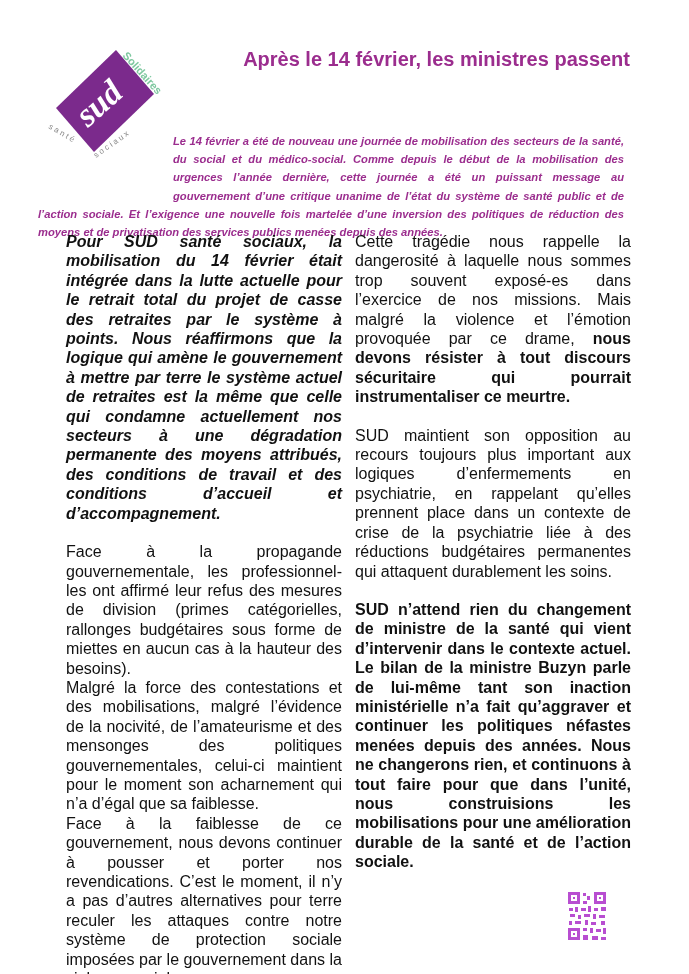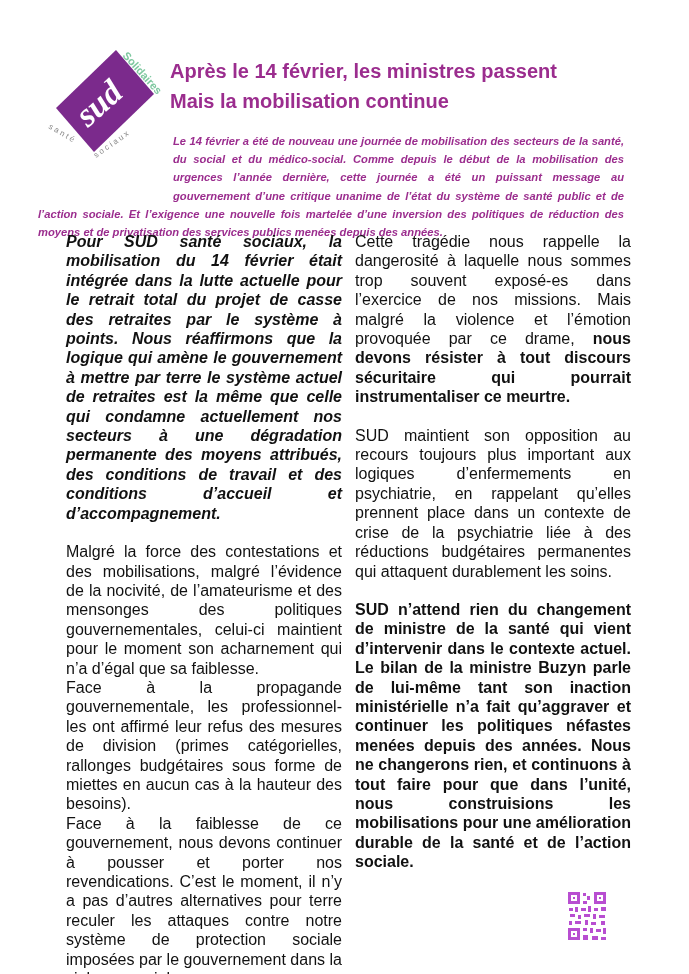--- a/index.html
+++ b/index.html
@@ -1,20 +1,20 @@
 <!DOCTYPE html>
 <html><head>
   <meta charset="utf-8">
   <style>
     html, body { margin: 0; padding: 0; background: #ffffff; }
     body { width: 689px; height: 974px; position: relative; overflow: hidden;
       font-family: "Liberation Sans", sans-serif; color: #111; }
     .logo { position: absolute; left: 36px; top: 36px; width: 130px; height: 125px; }
-    .title { position: absolute; left: 170px; top: 44px; width: 460px; text-align: left;
-      color: #9b2d8e; font-weight: bold; font-size: 20px; line-height: 30px; margin-top: 12px; }
+    .title { position: absolute; left: 170px; top: 44px; width: 460px; text-align: right;
+      color: #9b2d8e; font-weight: bold; font-size: 20px; line-height: 30px; }
     .intro { position: absolute; left: 38px; top: 132px; width: 586px; color: #9b2d8e;
       font-style: italic; font-weight: bold; font-size: 11.2px; line-height: 18.2px; text-align: justify; }
     .intro .indent-float { float: left; width: 135px; height: 56px; }
     .col { position: absolute; top: 232px; width: 276px; font-size: 16px; line-height: 19.4px;
       text-align: justify; }
     .col.left { left: 66px; }
     .col.right { left: 355px; }
     .col p { margin: 0; }
     .col .gap { height: 19px; }
     .bi { font-weight: bold; font-style: italic; }
@@ -32,33 +32,32 @@
     <polygon points="20,72 80,14 118,58 58,116" fill="#7b2a8c"></polygon>
     <text x="0" y="0" transform="translate(86,20) rotate(48)" font-family="Liberation Sans, sans-serif" font-size="11" font-weight="bold" fill="#7fc8a0">Solidaires</text>
     <text x="0" y="0" transform="translate(52,92) rotate(-42)" font-family="Liberation Serif, serif" font-style="italic" font-size="34" font-weight="bold" fill="#ffffff">sud</text>
     <text x="12" y="92" font-family="Liberation Sans, sans-serif" font-size="8" fill="#888" transform="rotate(30 12 92)">s a n t é</text>
     <text x="60" y="122" font-family="Liberation Sans, sans-serif" font-size="8" fill="#888" transform="rotate(-35 60 122)">s o c i a u x</text>
   </svg>
 </div>
 
 <div class="title">
   <div>Après le 14 février, les ministres passent</div>
-  <div>Mais la mobilisation continue</div>
 </div>
 
 <div class="intro">
   <div class="indent-float"></div>
   <span>Le 14 février a été de nouveau une journée de mobilisation des secteurs de la santé, du social et du médico-social. Comme depuis le début de la mobilisation des urgences l’année dernière, cette journée a été un puissant message au gouvernement d’une critique unanime de l’état du système de santé public et de l’action sociale. Et l’exigence une nouvelle fois martelée d’une inversion des politiques de réduction des moyens et de privatisation des services publics menées depuis des années.</span>
 </div>
 
 <div class="col left">
   <p class="bi">Pour SUD santé sociaux, la mobilisation du 14 février était intégrée dans la lutte actuelle pour le retrait total du projet de casse des retraites par le système à points. Nous réaffirmons que la logique qui amène le gouvernement à mettre par terre le système actuel de retraites est la même que celle qui condamne actuellement nos secteurs à une dégradation permanente des moyens attribués, des conditions de travail et des conditions d’accueil et d’accompagnement.</p>
   <div class="gap"></div>
+  <p>Face à la propagande gouvernementale, les professionnel-les ont affirmé leur refus des mesures de division (primes catégorielles, rallonges budgétaires sous forme de miettes en aucun cas à la hauteur des besoins).</p>
   <p>Malgré la force des contestations et des mobilisations, malgré l’évidence de la nocivité, de l’amateurisme et des mensonges des politiques gouvernementales, celui-ci maintient pour le moment son acharnement qui n’a d’égal que sa faiblesse.</p>
-  <p>Face à la propagande gouvernementale, les professionnel-les ont affirmé leur refus des mesures de division (primes catégorielles, rallonges budgétaires sous forme de miettes en aucun cas à la hauteur des besoins).</p>
   <p>Face à la faiblesse de ce gouvernement, nous devons continuer à pousser et porter nos revendications. C’est le moment, il n’y a pas d’autres alternatives pour terre reculer les attaques contre notre système de protection sociale imposées par le gouvernement dans la violence sociale.</p>
 </div>
 
 <div class="col right">
   <p><span>Cette tragédie nous rappelle la dangerosité à laquelle nous sommes trop souvent exposé-es dans l’exercice de nos missions. Mais malgré la violence et l’émotion provoquée par ce drame, </span><span class="b">nous devons résister à tout discours sécuritaire qui pourrait instrumentaliser ce meurtre.</span></p>
   <div class="gap"></div>
   <p>SUD maintient son opposition au recours toujours plus important aux logiques d’enfermements en psychiatrie, en rappelant qu’elles prennent place dans un contexte de crise de la psychiatrie liée à des réductions budgétaires permanentes qui attaquent durablement les soins.</p>
   <div class="gap"></div>
   <p class="b">SUD n’attend rien du changement de ministre de la santé qui vient d’intervenir dans le contexte actuel. Le bilan de la ministre Buzyn parle de lui-même tant son inaction ministérielle n’a fait qu’aggraver et continuer les politiques néfastes menées depuis des années. Nous ne changerons rien, et continuons à tout faire pour que dans l’unité, nous construisions les mobilisations pour une amélioration durable de la santé et de l’action sociale.</p>
 </div>

